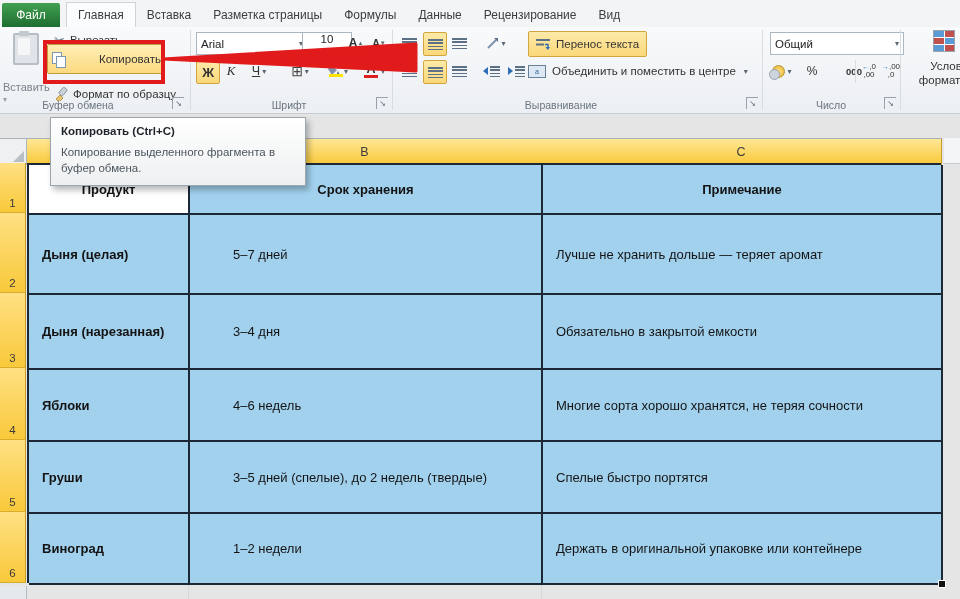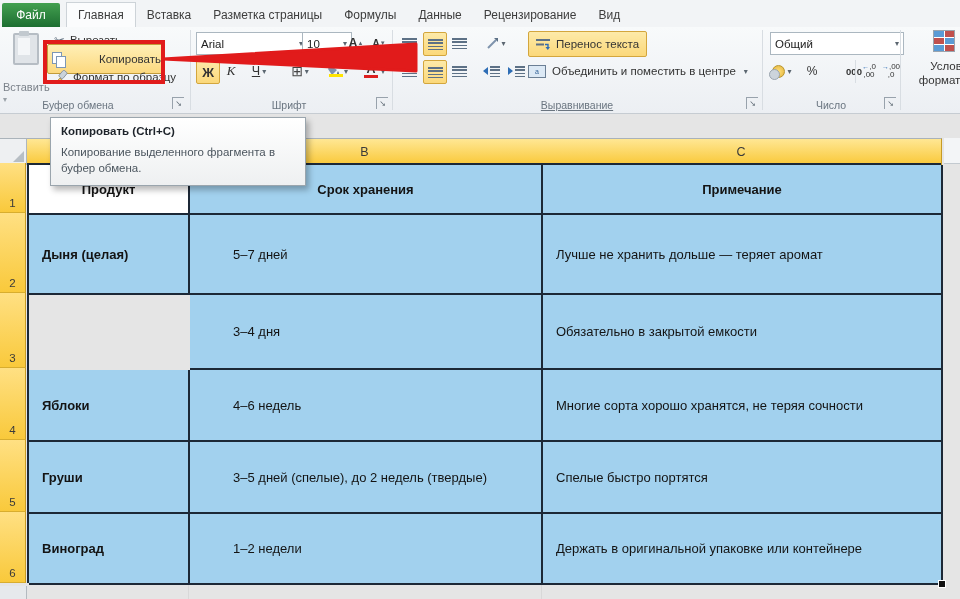--- a/index.html
+++ b/index.html
@@ -139,36 +139,36 @@
     </div>
     <div class="copy-btn">
       <span class="copy-icon">
           <i></i>
           <i></i>
         </span>
       <span style="margin-left:5px;">Копировать</span>
       <span class="copy-sep"></span>
       <span class="dd">▾</span>
     </div>
-    <div class="rib-item" style="left:54px;top:41px;height:18px;">
+    <div class="rib-item" style="left:54px;top:58px;height:18px;">
       <svg class="brush-icon" viewBox="0 0 14 14">
         <path d="M2 12 L6 8 l3 3 -4 4 z" fill="#e8c46a" stroke="#a8853a" stroke-width="0.8"></path>
         <rect x="6.5" y="0.5" width="5" height="8" rx="1" transform="rotate(40 9 4.5)" fill="#c9d2da" stroke="#7e8b96" stroke-width="0.8"></rect>
       </svg>
       <span>Формат по образцу</span>
     </div>
     <div class="glabel" style="left:8px;width:140px;">Буфер обмена</div>
     <div class="launcher" style="left:172px;">↘</div>
     <div class="gdiv" style="left:190px;"></div>
 
     <div class="combo" style="left:196px;top:5px;width:102px;">
       <span>Arial</span>
       <span class="dd">▾</span>
     </div>
-    <div class="combo" style="left:302px;top:5px;width:40px;">
+    <div class="combo" style="left:302px;top:5px;width:40px;flex-direction:column;">
       <span>10</span>
       <span class="dd">▾</span>
     </div>
     <div class="sq" style="left:346px;top:5px;width:20px;height:21px;">
       <span class="afont">А</span>
         <span class="tinytri">▲</span>
     </div>
     <div class="sq" style="left:369px;top:5px;width:20px;height:21px;">
       <span class="afont" style="font-size:10.5px">А</span>
         <span class="tinytri">▼</span>
@@ -248,21 +248,21 @@
     </div>
     <div class="sq" style="left:505px;top:33px;">
       <span style="width:0;height:0;border-top:4px solid transparent;border-bottom:4px solid transparent;border-left:5px solid #2e6db5;margin-right:2px;"></span>
       <span class="stripes" style="width:10px;"></span>
     </div>
     <div class="flexc" style="position:absolute;left:528px;top:33px;height:22px;gap:6px;">
       <span style="display:inline-flex;width:16px;height:11px;border:1px solid #6b7f95;background:#dce9f5;align-items:center;justify-content:center;font-size:7px;color:#2e5f96;">a</span>
       <span>Объединить и поместить в центре</span>
       <span class="dd">▾</span>
     </div>
-    <div class="glabel" style="left:392px;width:370px;text-decoration:underline;">Выравнивание</div>
+    <div class="glabel" style="left:376px;width:370px;">Выравнивание</div>
     <div class="launcher" style="left:746px;">↘</div>
     <div class="gdiv" style="left:762px;"></div>
 
     <div class="combo" style="left:770px;top:5px;width:124px;">
       <span>Общий</span>
       <span class="dd">▾</span>
     </div>
     <div class="sq" style="left:766px;top:33px;width:32px;">
       <span class="coin"></span>
       <span class="dd">▾</span>
@@ -338,20 +338,21 @@
 
   <div class="table">
     <div class="cell h colB r1">Срок хранения</div>
     <div class="cell h white colA r1">Продукт</div>
     <div class="cell h colC r1">Примечание</div>
 
     <div class="cell bold colA r2">Дыня (целая)</div>
     <div class="cell colB r2">5–7 дней</div>
     <div class="cell colC r2">Лучше не хранить дольше — теряет аромат</div>
 
+    <div class="cell bold colA r3">Дыня (нарезанная)</div>
     <div class="cell colB r3">3–4 дня</div>
     <div class="cell colC r3">Обязательно в закрытой емкости</div>
 
     <div class="cell bold colA r4">Яблоки</div>
     <div class="cell colB r4">4–6 недель</div>
     <div class="cell colC r4">Многие сорта хорошо хранятся, не теряя сочности</div>
 
     <div class="cell bold colA r5">Груши</div>
     <div class="cell colB r5">3–5 дней (спелые), до 2 недель (твердые)</div>
     <div class="cell colC r5">Спелые быстро портятся</div>

